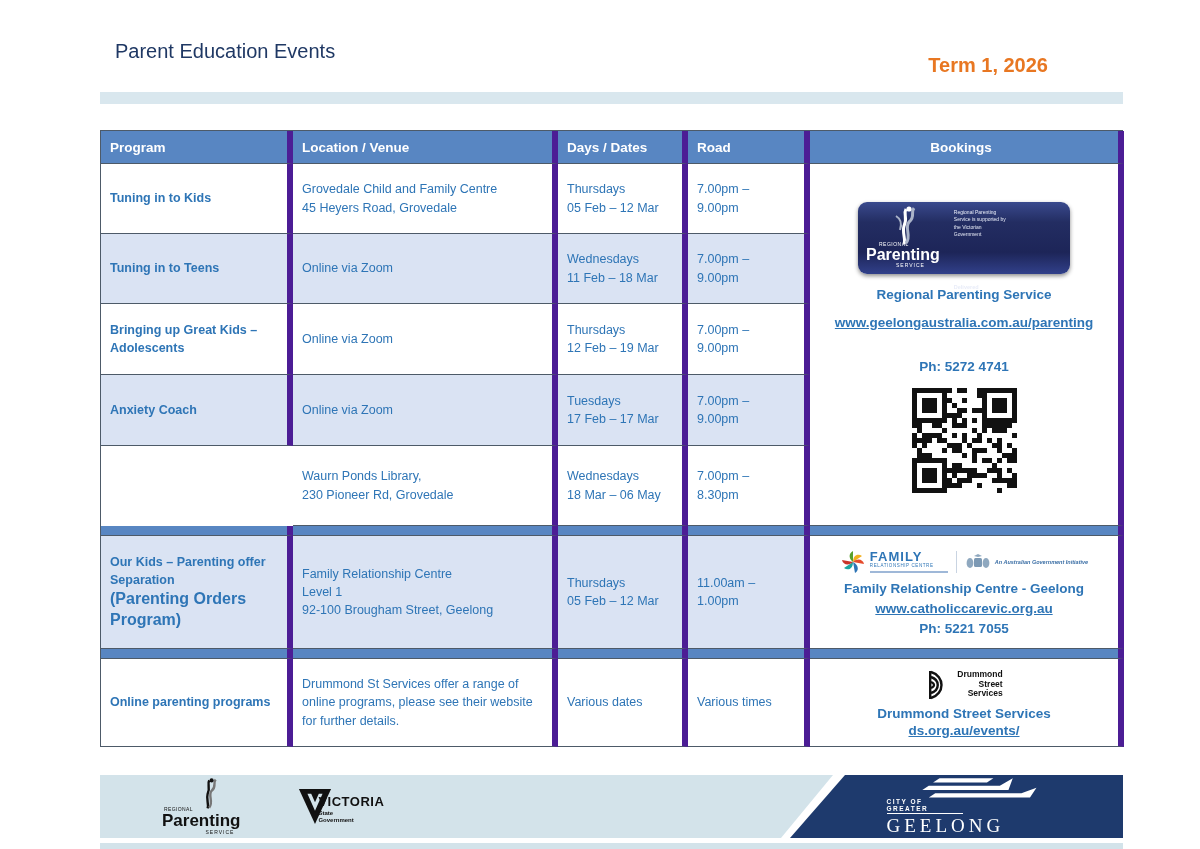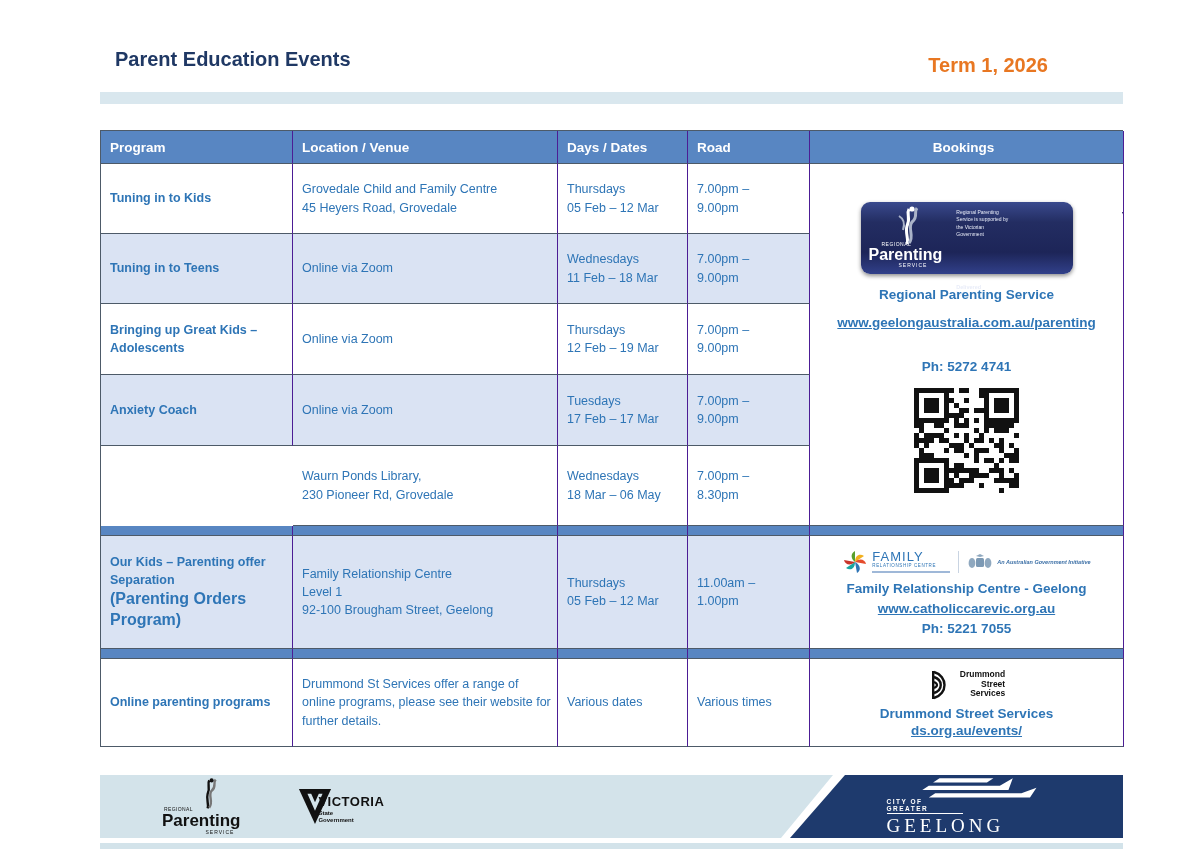--- a/index.html
+++ b/index.html
@@ -1,34 +1,34 @@
 <!DOCTYPE html>
 <html><head>
 <meta charset="utf-8">
 <style>
   * { margin:0; padding:0; box-sizing:border-box; }
   html,body { background:#fff; }
   body { font-family:"Liberation Sans", sans-serif; }
   .page { position:relative; width:1200px; height:849px; background:#fff; overflow:hidden; }
 
   
-  .doc-title { position:absolute; left:115px; top:48px; font-size:20px; font-weight:bold; color:#1f3864; }
+  .doc-title { position:absolute; left:115px; top:40px; font-size:20px; font-weight:normal; color:#1f3864; }
   .doc-term  { position:absolute; right:152px; top:54px; font-size:20px; font-weight:bold; color:#e87722; }
   .top-bar   { position:absolute; left:100px; top:92px; width:1023px; height:12px; background:#d9e7ee; }
 
   
   .events-table {
     position:absolute; left:100px; top:130px; width:1023px;
     display:grid;
     grid-template-columns:192px 265px 130px 122px 314px;
     grid-template-rows:33px 70px 70px 71px 71px 80px 10px 113px 10px 88px;
     border-top:1px solid #4d5a68; border-left:1px solid #4d5a68;
     background:#fff;
   }
-  .cell { border-right:1px solid #4c1d95; border-bottom:1px solid #4d5a68;
+  .cell { border-right:6px solid #4c1d95; border-bottom:1px solid #4d5a68;
           display:flex; flex-direction:column; justify-content:center;
           padding:4px 6px 4px 9px; overflow:hidden; }
   .hdr  { background:#5886c2; color:#fff; font-weight:bold; font-size:13.5px; justify-content:center; }
   .hdr.center { align-items:center; padding-left:0; }
   .alt  { background:#dae3f3; }
   .sep  { background:#5886c2; padding:0; }
   .txt  { color:#2e75b6; font-size:12.5px; line-height:1.45; white-space:pre-line; }
   .prog { font-weight:bold; }
   .prog-note { color:#2e75b6; font-size:16px; font-weight:bold; line-height:1.3; }
   .book-cell { align-items:center; padding:6px 4px; }
@@ -57,21 +57,21 @@
   .qr-box { margin-top:11px; background:#fff; padding:3px; }
   .qr-grid { display:grid; grid-template-columns:repeat(21,5px); grid-template-rows:repeat(21,5px); }
   .qr-grid div { width:5px; height:5px; }
   .qr-grid .on { background:#111; }
 
   
   .frc-cell { background:#fff; align-items:center; justify-content:center; padding:6px 4px; }
   .frc-logo-row { display:flex; align-items:center; gap:8px; margin-bottom:6px; }
   .frc-mark { display:flex; align-items:center; gap:4px; }
   .frc-words { line-height:1; }
-  .frc-words .f { color:#2e75b6; font-size:13px; font-weight:normal; letter-spacing:1px; display:block; }
+  .frc-words .f { color:#2e75b6; font-size:13px; font-weight:bold; letter-spacing:1px; display:block; }
   .frc-words .s { color:#2e75b6; font-size:4.5px; letter-spacing:.6px; display:block; margin-top:1px; }
   .frc-words .tag { display:block; width:78px; height:2px; background:#9fb8d8; margin-top:2px; }
   .frc-sep { width:1px; height:22px; background:#c9d4e2; }
   .gov-row { display:flex; align-items:center; gap:4px; }
   .gov-initiative { color:#3a6ea5; font-size:5.5px; font-style:italic; font-weight:bold; }
   .frc-name { color:#2e75b6; font-size:13.5px; font-weight:bold; }
   .frc-link { color:#2e75b6; font-size:13.5px; font-weight:bold; text-decoration:underline; margin-top:5px; }
   .frc-phone { color:#2e75b6; font-size:13.5px; font-weight:bold; margin-top:5px; }
 
   

